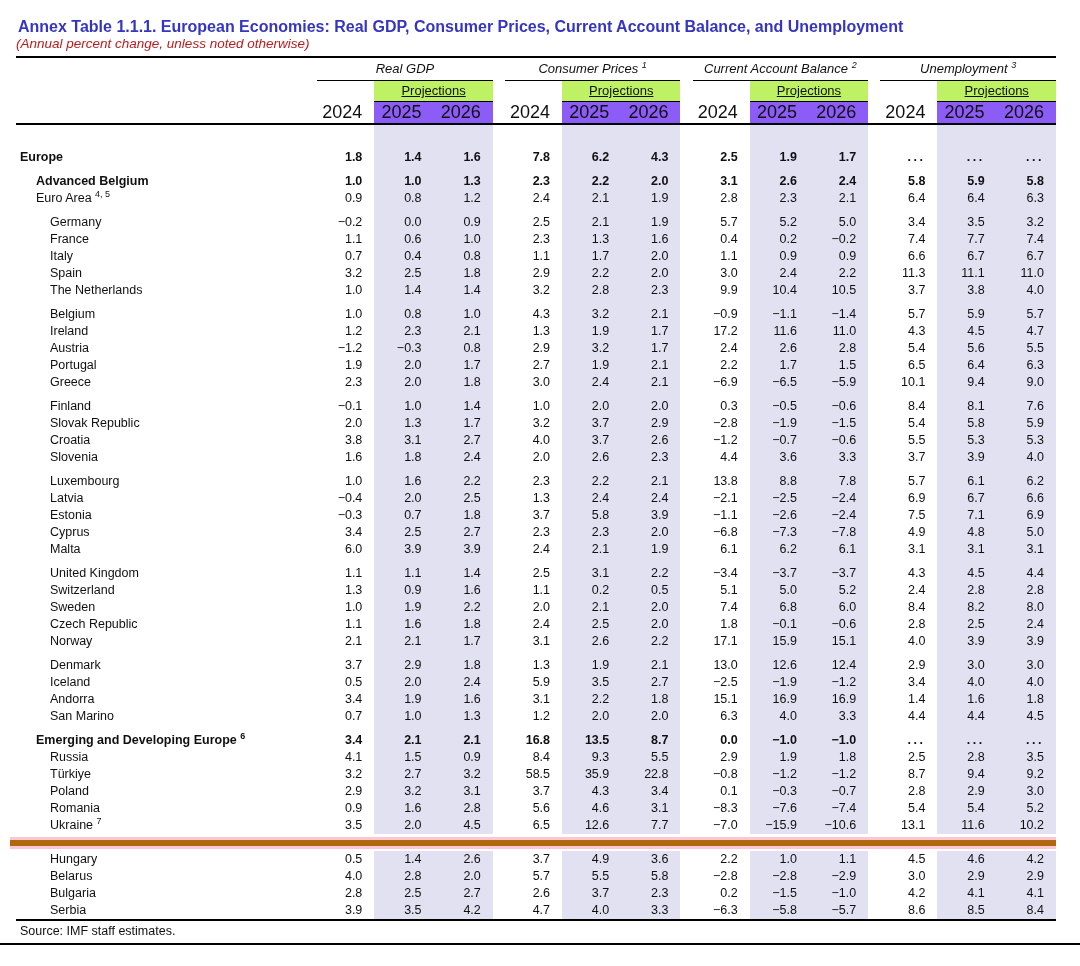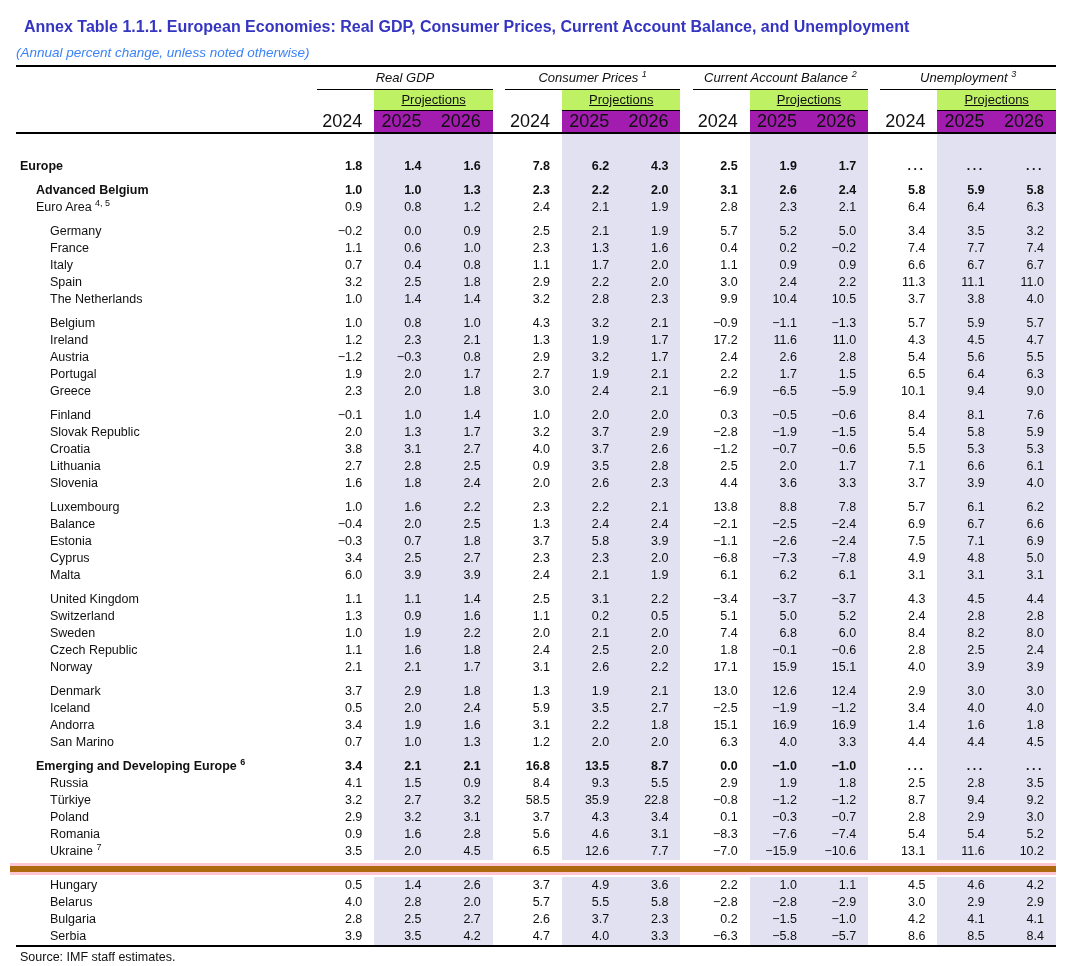--- a/index.html
+++ b/index.html
@@ -1,32 +1,32 @@
 <!DOCTYPE html>
 <html><head>
 <meta charset="utf-8">
 <style>
   html,body{margin:0;padding:0;background:#ffffff;}
   body{width:1080px;height:966px;font-family:"Liberation Sans",sans-serif;color:#101010;overflow:hidden;}
   .page{padding:12px 16px 0 16px;}
-  .title{font-size:16px;font-weight:bold;color:#3535c2;margin:6px 0 0 8px;white-space:nowrap;}
-  .subtitle{font-size:13.5px;font-style:italic;color:#3b82f6;margin:9px 0 5px 0;}
+  .title{font-size:16px;font-weight:bold;color:#3535c2;margin:6px 0 0 2px;white-space:nowrap;}
+  .subtitle{font-size:13.5px;font-style:italic;color:#b91c1c;margin:0 0 5px 0;}
   table{border-collapse:collapse;table-layout:fixed;width:1040px;border-top:2.5px solid #000;border-bottom:2.5px solid #000;}
   col.labelcol{width:300px;}
   col.y24{width:57px;}
   col.y25,col.y26{width:59px;}
   col.gap{width:12px;}
   th,td{padding:0;margin:0;white-space:nowrap;font-weight:normal;}
   thead th{font-size:13px;}
   .ghead th{height:22px;line-height:22px;}
   .ghead th.grp{border-bottom:1.5px solid #000;text-align:center;font-style:italic;}
   .projrow th{height:20px;line-height:20px;}
   .projrow th.projhead{border-bottom:1.5px solid #000;text-align:center;background:#bef264;text-decoration:underline;}
   .years td{height:21px;line-height:21px;text-align:right;padding-right:12px;border-bottom:2.5px solid #000;font-size:18px;}
-  .years td.proj{background:#a21caf;}
+  .years td.proj{background:#8b5cf6;}
   tbody td{height:17px;line-height:17px;font-size:12.5px;text-align:right;padding-right:12px;}
   tbody td.label{text-align:left;padding-right:0;}
   tbody tr:first-child td{padding-top:24px;}
   td.proj{background:#e1e1f2;}
   td.gapcol{padding:0;background:#ffffff;}
   .bold{font-weight:bold;}
   .ind0{padding-left:4px;}
   .ind1{padding-left:20px;}
   .ind2{padding-left:34px;}
   .dots{letter-spacing:2.5px;}
@@ -311,21 +311,21 @@
           <td>1.0</td>
           <td class="proj">0.8</td>
           <td class="proj">1.0</td>
           <td class="gapcol"></td>
           <td>4.3</td>
           <td class="proj">3.2</td>
           <td class="proj">2.1</td>
           <td class="gapcol"></td>
           <td>−0.9</td>
           <td class="proj">−1.1</td>
-          <td class="proj">−1.3</td>
+          <td class="proj">−1.4</td>
           <td class="gapcol"></td>
           <td>5.7</td>
           <td class="proj">5.9</td>
           <td class="proj">5.7</td>
         </tr>
         <tr>
           <td class="label ind2">Ireland</td>
           <td>1.2</td>
           <td class="proj">2.3</td>
           <td class="proj">2.1</td>
@@ -462,38 +462,20 @@
           <td class="gapcol"></td>
           <td>−1.2</td>
           <td class="proj">−0.7</td>
           <td class="proj">−0.6</td>
           <td class="gapcol"></td>
           <td>5.5</td>
           <td class="proj">5.3</td>
           <td class="proj">5.3</td>
         </tr>
         <tr>
-          <td class="label ind2">Lithuania</td>
-          <td>2.7</td>
-          <td class="proj">2.8</td>
-          <td class="proj">2.5</td>
-          <td class="gapcol"></td>
-          <td>0.9</td>
-          <td class="proj">3.5</td>
-          <td class="proj">2.8</td>
-          <td class="gapcol"></td>
-          <td>2.5</td>
-          <td class="proj">2.0</td>
-          <td class="proj">1.7</td>
-          <td class="gapcol"></td>
-          <td>7.1</td>
-          <td class="proj">6.6</td>
-          <td class="proj">6.1</td>
-        </tr>
-        <tr>
           <td class="label ind2">Slovenia</td>
           <td>1.6</td>
           <td class="proj">1.8</td>
           <td class="proj">2.4</td>
           <td class="gapcol"></td>
           <td>2.0</td>
           <td class="proj">2.6</td>
           <td class="proj">2.3</td>
           <td class="gapcol"></td>
           <td>4.4</td>
@@ -534,21 +516,21 @@
           <td class="gapcol"></td>
           <td>13.8</td>
           <td class="proj">8.8</td>
           <td class="proj">7.8</td>
           <td class="gapcol"></td>
           <td>5.7</td>
           <td class="proj">6.1</td>
           <td class="proj">6.2</td>
         </tr>
         <tr>
-          <td class="label ind2">Balance</td>
+          <td class="label ind2">Latvia</td>
           <td>−0.4</td>
           <td class="proj">2.0</td>
           <td class="proj">2.5</td>
           <td class="gapcol"></td>
           <td>1.3</td>
           <td class="proj">2.4</td>
           <td class="proj">2.4</td>
           <td class="gapcol"></td>
           <td>−2.1</td>
           <td class="proj">−2.5</td>

